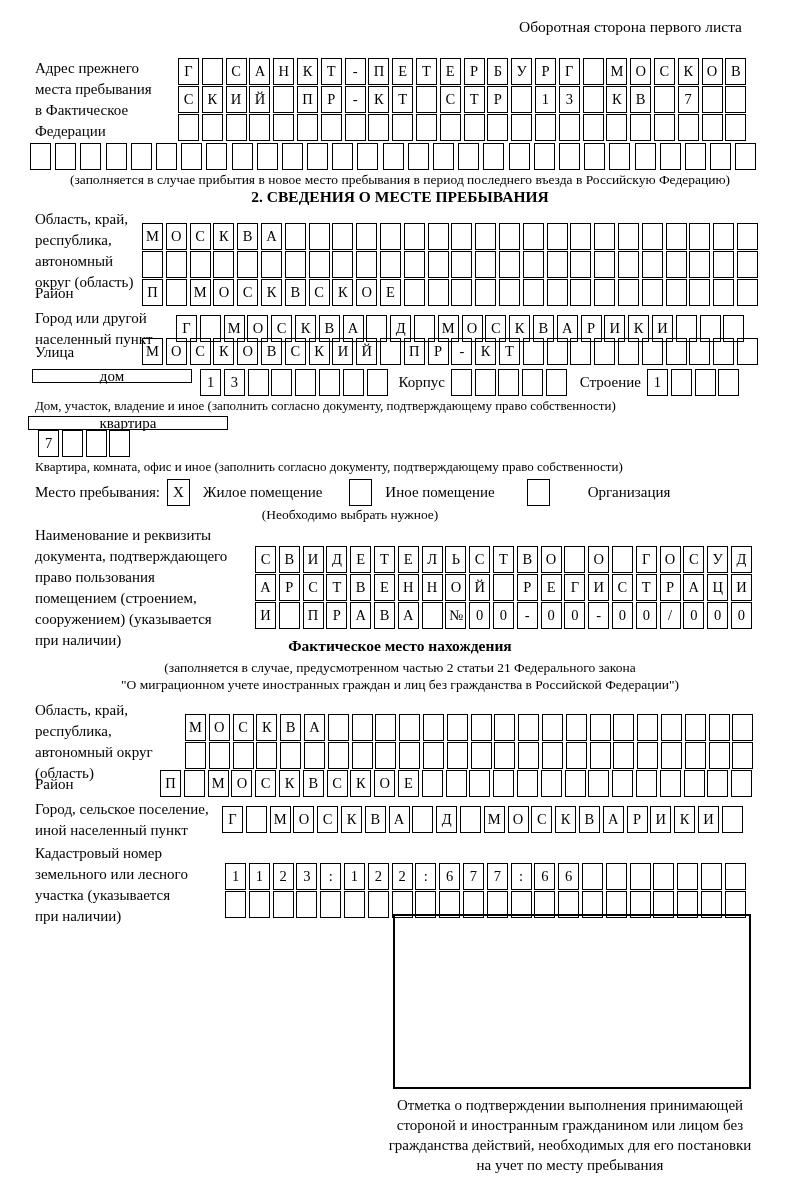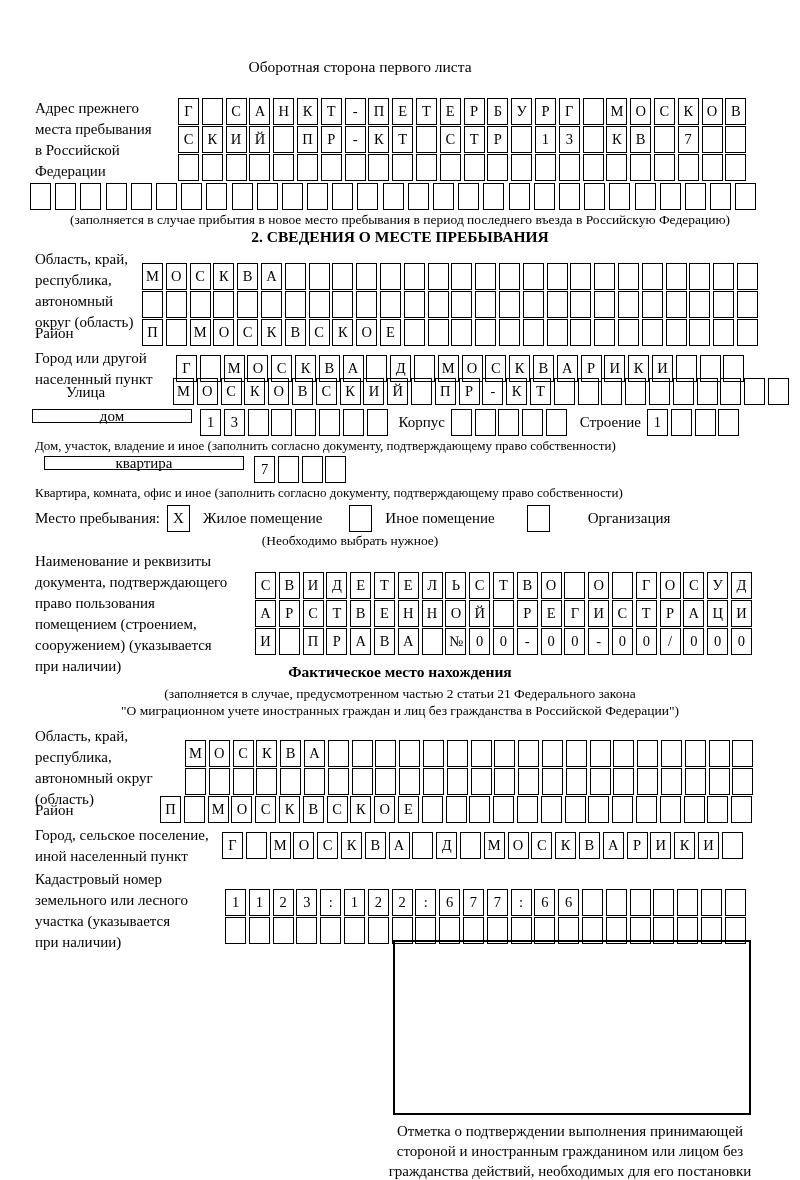--- a/index.html
+++ b/index.html
@@ -1,21 +1,21 @@
 <!DOCTYPE html>
 <html><head>
 <meta charset="utf-8">
 <style>
   html,body{margin:0;padding:0;background:#ffffff;}
   .page{
     width:800px;height:1180px;background:#ffffff;color:#000;
     font-family:"Liberation Serif","DejaVu Serif",serif;
     overflow:hidden;position:relative;
   }
-  .corner{text-align:center;padding:18px 80px 0 0;font-size:15.5px;margin-top:40px;}
+  .corner{text-align:right;padding:18px 58px 0 0;font-size:15.5px;}
   .field{display:flex;align-items:center;}
   .lbl{font-size:15px;line-height:21px;flex:none;margin-left:35px;}
   .lbl.single{line-height:27px;}
   .grid{flex:none;}
   .boxrow{display:flex;height:27px;margin-bottom:1px;}
   .cell{
     box-sizing:border-box;width:21px;height:27px;border:1.7px solid #000;
     margin-right:2.8px;flex:none;display:flex;align-items:center;justify-content:center;
     font-size:14.5px;
   }
@@ -36,23 +36,23 @@
     box-sizing:border-box;margin-left:393px;margin-top:-13px;
     width:358px;height:175px;border:2px solid #000;background:#fff;
   }
   .caption{margin-left:350px;width:440px;text-align:center;font-size:15px;line-height:20px;margin-top:6px;}
   
   .f-prev{margin-top:22px;}
   .row-overflow{margin-left:30px;margin-top:1px;}
   .f-region{margin-top:3px;}
   .f-district{margin-top:-14px;}
   .f-city{margin-top:1px;}
-  .f-street{margin-top:-12px;padding-left:31px;}
+  .f-street{margin-top:-12px;}
   .house-row{display:flex;margin-left:32px;margin-top:3px;}
-  .apt-row{display:flex;margin-left:44px;margin-top:2px;}
+  .apt-row{display:flex;margin-left:28px;margin-top:2px;flex-direction:column;}
   .stay-row{display:flex;margin-top:4px;}
   .need-note{margin-left:150px;width:400px;text-align:center;font-size:13.5px;margin-top:1px;}
   .f-doc{margin-top:2px;}
   .fact-title{margin-top:-14px;}
   .f-region2{margin-top:7px;}
   .f-district2{margin-top:-14px;}
   .f-city2{margin-top:1px;}
   .f-cad{margin-top:2px;}
   .w107{width:107px;} .w125{width:125px;} .w141{width:141px;} .w143{width:143px;}
   .w150{width:150px;} .w187{width:187px;} .w190{width:190px;} .w220{width:220px;}
@@ -63,21 +63,21 @@
 <body>
 
 <div class="page">
 
   <div class="corner">Оборотная сторона первого листа</div>
 
   <div class="field f-prev">
     <div class="lbl w143">
       <div>Адрес прежнего</div>
       <div>места пребывания</div>
-      <div>в Российской</div>
+      <div>в Фактическое</div>
       <div>Федерации</div>
     </div>
     <div class="grid">
       <div class="boxrow">
           <span class="cell">Г</span>
           <span class="cell"></span>
           <span class="cell">С</span>
           <span class="cell">А</span>
           <span class="cell">Н</span>
           <span class="cell">К</span>

